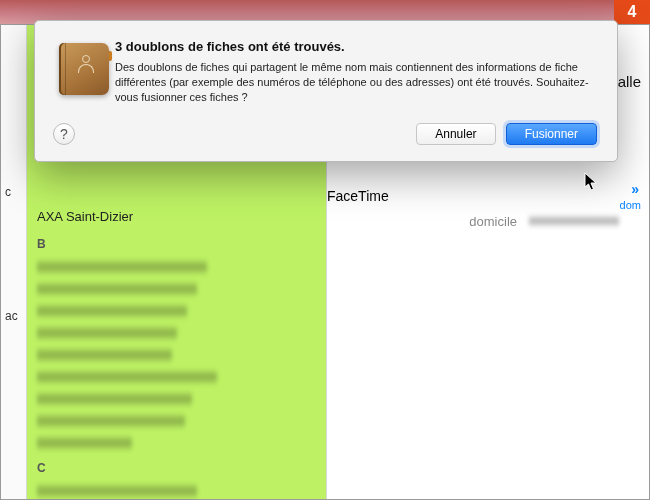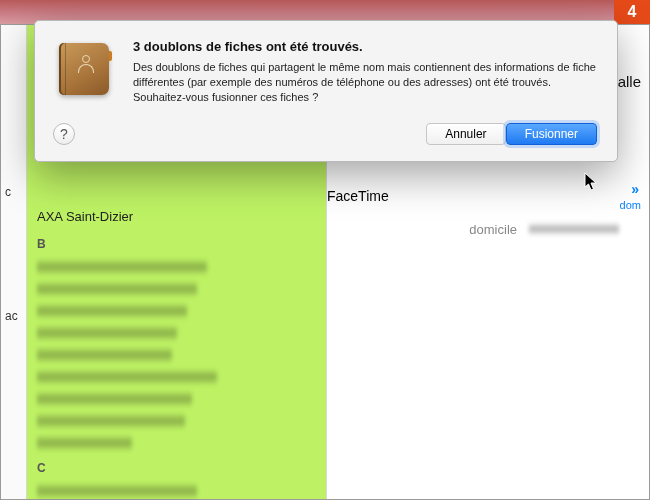--- a/index.html
+++ b/index.html
@@ -43,21 +43,21 @@
   .contacts-col .blur-row {
     height: 18px; margin: 4px 10px;
     background: linear-gradient(to bottom, rgba(0,0,0,0) 0%, rgba(0,0,0,0.25) 45%, rgba(0,0,0,0.25) 55%, rgba(0,0,0,0) 100%);
     filter: blur(2px);
     border-radius: 3px;
   }
 
   .detail-col {
     flex: 1; background: #fff; padding-top: 155px; font-size: 13px; color: #333;
   }
-  .detail-col .row { height: 30px; display: flex; align-items: center; justify-content: flex-end; padding-right: 30px; gap: 12px; border-bottom: 0; }
+  .detail-col .row { height: 30px; display: flex; align-items: flex-start; justify-content: flex-end; padding-right: 30px; gap: 12px; border-bottom: 0; }
   .detail-col .label { color: #888; }
   .detail-col .ft { font-size: 14px; color: #000; padding: 8px 0 10px 0; text-align: left; padding-right: 40px;}
   .detail-col .blur-val {
     width: 90px; height: 14px;
     background: linear-gradient(to bottom, rgba(0,0,0,0) 0%, rgba(0,0,0,0.28) 45%, rgba(0,0,0,0.28) 55%, rgba(0,0,0,0) 100%);
     filter: blur(2px); border-radius: 2px;
   }
   .detail-col .truncated {
     position: absolute; right: 8px; top: 48px; font-size: 15px; color: #111;
   }
@@ -68,42 +68,42 @@
     position: absolute; right: 8px; top: 174px; color: #0a84ff; font-size: 11px;
   }
 
   
   .dialog {
     position: absolute; left: 34px; top: 20px; width: 584px;
     background: #f4f4f4; border: 1px solid #b8b8b8; border-radius: 5px;
     box-shadow: 0 14px 40px rgba(0,0,0,0.35);
     padding: 18px 20px 16px 20px;
   }
-  .dialog-body { display: flex; gap: 18px; }
+  .dialog-body { display: flex; }
   .dialog-icon { width: 60px; height: 60px; flex-shrink: 0; position: relative; }
   .book {
     position: absolute; left: 4px; top: 4px; width: 50px; height: 52px;
     background: linear-gradient(150deg, #c99a5a 0%, #a8743a 60%, #8b5a2a 100%);
     border-radius: 5px 7px 7px 5px;
     box-shadow: inset 2px 0 0 #6b4518, 0 2px 5px rgba(0,0,0,0.3);
   }
   .book::before {
     content: ""; position: absolute; left: 6px; top: 0; bottom: 0; width: 1px; background: rgba(0,0,0,0.25);
   }
   .book .sil {
     position: absolute; left: 16px; top: 12px; width: 22px; height: 22px;
   }
   .book .sil .head { width: 8px; height: 8px; border: 1.5px solid #e9d8b8; border-radius: 50%; margin: 0 auto; }
   .book .sil .torso { width: 16px; height: 9px; border: 1.5px solid #e9d8b8; border-bottom: none; border-radius: 9px 9px 0 0; margin: 1px auto 0; }
   .book .tab { position: absolute; right: -3px; top: 8px; width: 3px; height: 10px; background: #c97d20; border-radius: 0 2px 2px 0;}
   .dialog-text { flex: 1; }
   .dialog-title { font-weight: 700; font-size: 13px; color: #111; margin-bottom: 6px; }
   .dialog-msg { font-size: 11px; line-height: 1.35; color: #222; }
   .dialog-buttons {
-    display: flex; justify-content: flex-end; margin-top: 18px; align-items: center;
+    display: flex; justify-content: flex-end; gap: 10px; margin-top: 18px; align-items: center;
   }
   .help-btn {
     position: absolute; left: 18px; bottom: 16px;
     width: 22px; height: 22px; border-radius: 50%; border: 1px solid #bcbcbc;
     background: linear-gradient(#fff,#eee); color: #555; font-size: 14px;
     display: flex; align-items: center; justify-content: center; cursor: pointer;
   }
   .btn {
     height: 22px; padding: 0 18px; border-radius: 4px; font-size: 12px;
     border: 1px solid #c6c6c6; background: linear-gradient(#fff,#f0f0f0);

